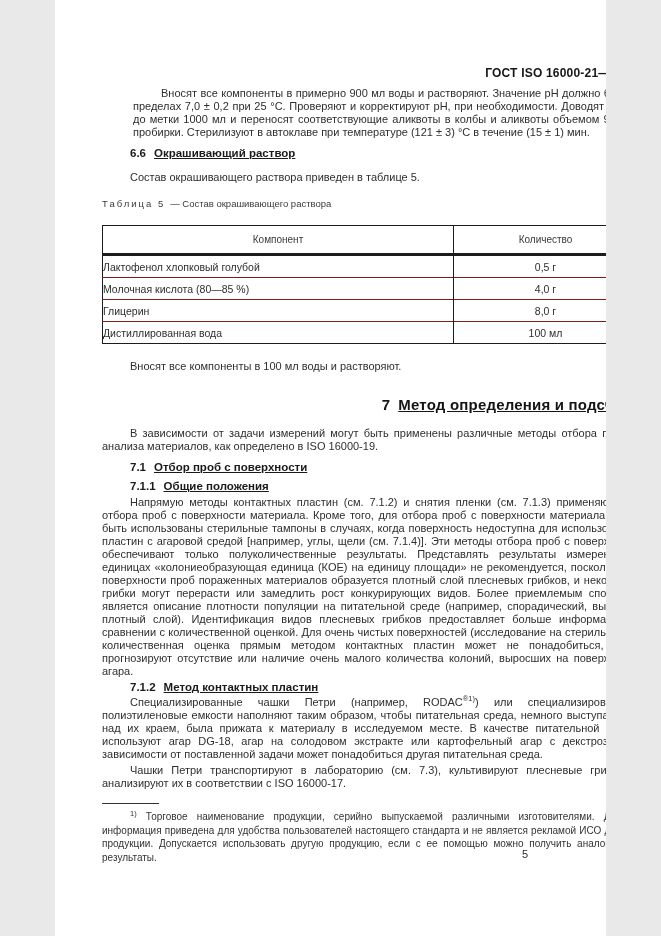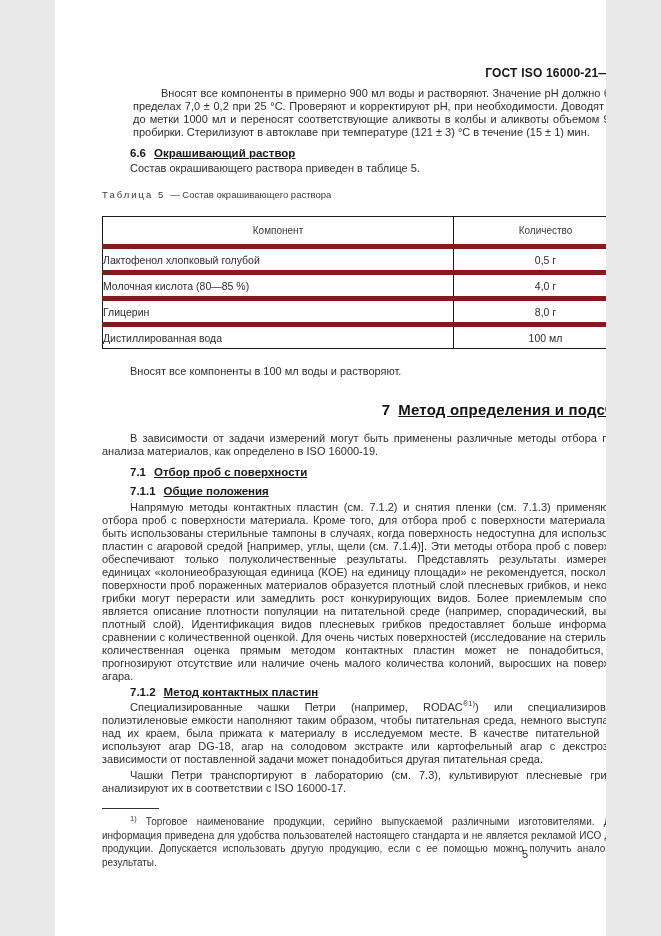--- a/index.html
+++ b/index.html
@@ -35,21 +35,21 @@
   .h-main {
     font-size:15px; font-weight:bold; color:#141414;
     line-height:17px; padding-left:28px;
     letter-spacing:0.2px;
     text-align:right;
   }
   .h-gap { margin-left:8px;text-decoration:underline; }
 
   .mt-p1 { margin-top:7px;margin-left:31px; }
   .mt-h66 { margin-top:7px; }
-  .mt-p66 { margin-top:2px; }
+  .mt-p66 { margin-top:11px; }
 
   .tbl-caption {
     margin-top:14px;
     font-size:9.5px; color:#3a3a3a; line-height:12px;
   }
   .spaced { letter-spacing:2px; }
   .cap-rest { margin-left:5px; }
 
   table.t5 {
     width:536px; margin-top:15px;
@@ -58,21 +58,21 @@
   }
   table.t5 th {
     font-size:10px; font-weight:normal; color:#3a3a3a;
     height:27px; text-align:center; vertical-align:middle;
     border-bottom:3px solid #1c1c1c;
     padding:0;
   }
   table.t5 td {
     font-size:10.5px; color:#2e2e2e;
     height:21px; vertical-align:middle;
-    border-top:5px solid #7f1d1d;
+    border-top:1px solid #7f1d1d;
     padding:0;
   }
   .col-split { border-right:1px solid #1c1c1c; }
   td.cell-component { padding-left:12px; width:350px; }
   td.cell-amount { text-align:center; }
 
   .mt-note { margin-top:16px; }
   .mt-h7 { margin-top:23px; }
   .mt-p7 { margin-top:14px; }
   .mt-h71 { margin-top:7px; }

